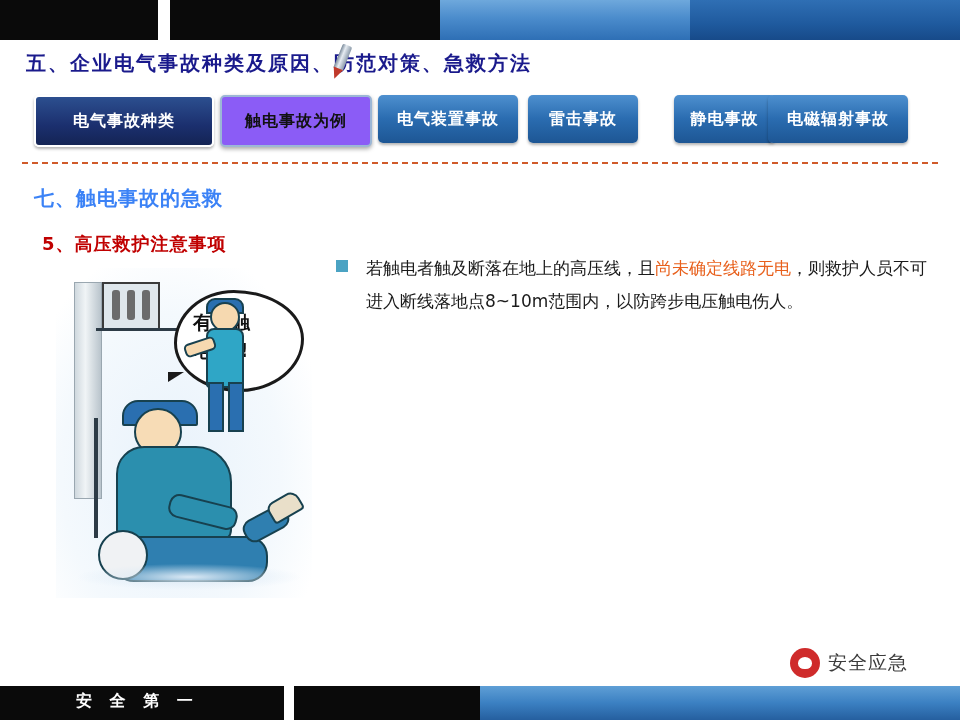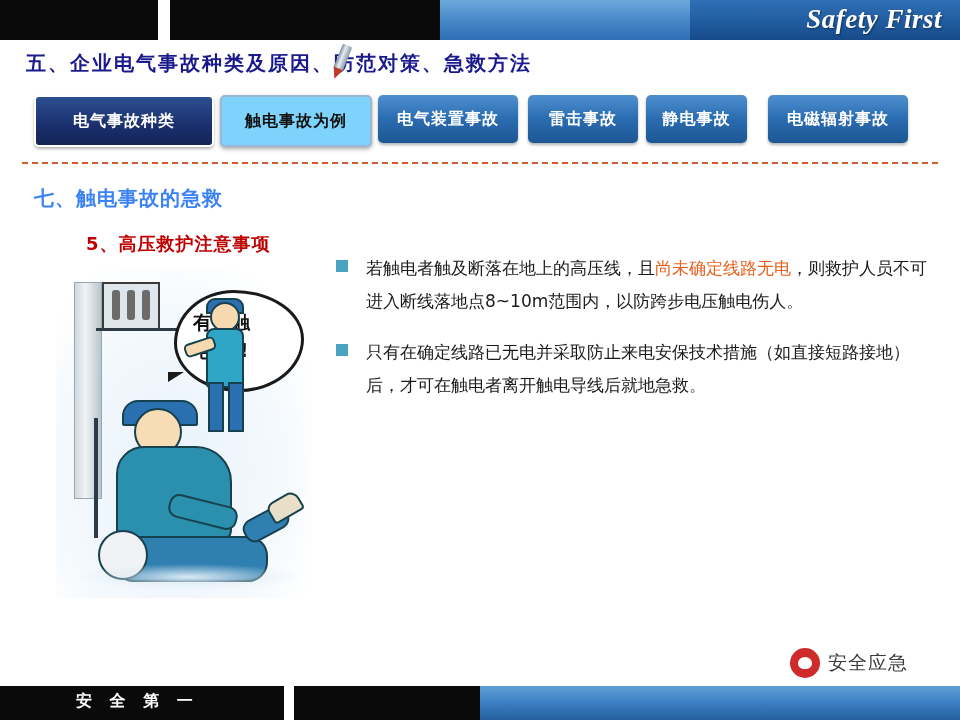--- a/index.html
+++ b/index.html
@@ -116,21 +116,21 @@
     background: linear-gradient(to bottom, #4e90cf 0%, #2a6cb0 50%, #1d5694 100%);
     box-shadow: 0 2px 3px rgba(0,0,0,0.3);
     letter-spacing: 1px;
     font-family: "DejaVu Sans", sans-serif;
   }
   .tab.dark {
     background: linear-gradient(to bottom, #2c4f8f 0%, #1b2f6e 60%, #142454 100%);
     border: 2px solid #ffffff;
   }
   .tab.active {
-    background: #7dd3fc;
+    background: #8b5cf6;
     color: #111111;
     border: 2px solid #9cb7d6;
     box-shadow: 0 2px 4px rgba(0,0,0,0.35);
   }
 
   
   .dashed {
     position: absolute;
     left: 22px; top: 162px;
     width: 916px;
@@ -148,21 +148,20 @@
     font-family: "DejaVu Sans", sans-serif;
   }
   .h-five {
     position: absolute;
     left: 42px; top: 232px;
     font-size: 18px;
     font-weight: bold;
     color: #c00000;
     letter-spacing: 1px;
     font-family: "DejaVu Sans", sans-serif;
-    margin-left: 44px;
   }
 
   
   .bullets {
     position: absolute;
     left: 336px; top: 252px;
     width: 600px;
   }
   .bullet-row {
     position: relative;
@@ -434,35 +433,34 @@
 </style>
 </head>
 <body>
 
 <div class="header">
   <div class="hdr-black-1"></div>
   <div class="hdr-white-gap"></div>
   <div class="hdr-black-2"></div>
   <div class="hdr-blue"></div>
   <div class="hdr-blue-dark"></div>
-  <div class="hdr-title">Safety First</div>
 </div>
 
 <div class="sec-title">五、企业电气事故种类及原因、防范对策、急救方法</div>
 <div class="pen">
   <div class="pen-body"></div>
   <div class="pen-tip"></div>
 </div>
 
 <div class="tabs">
   <div class="tab dark" style="left:0px;width:176px;">电气事故种类</div>
   <div class="tab active" style="left:186px;width:148px;">触电事故为例</div>
   <div class="tab" style="left:344px;width:140px;">电气装置事故</div>
   <div class="tab" style="left:494px;width:110px;">雷击事故</div>
-  <div class="tab" style="left:612px;width:101px;">静电事故</div>
+  <div class="tab" style="left:640px;width:101px;">静电事故</div>
   <div class="tab" style="left:734px;width:140px;">电磁辐射事故</div>
 </div>
 
 <div class="dashed"></div>
 
 <div class="h-seven">七、触电事故的急救</div>
 <div class="h-five">5、高压救护注意事项</div>
 
 <div class="illus">
   <div class="illus-bg"></div>
@@ -502,24 +500,20 @@
 <div class="bullets">
 
   <div class="bullet-row">
     <div class="bullet-sq"></div>
     <div class="bullet-text">
       <span>若触电者触及断落在地上的高压线，且</span><span class="hl">尚未确定线路无电</span><span>，则救护人员不可进入断线落地点8~10m范围内，以防跨步电压触电伤人。</span>
     </div>
   </div>
 
 
-  <div class="bullet-row">
-    <div class="bullet-sq"></div>
-    <div class="bullet-text">只有在确定线路已无电并采取防止来电安保技术措施（如直接短路接地）后，才可在触电者离开触电导线后就地急救。</div>
-  </div>
 
 </div>
 
 <div class="wm">
   <div class="wm-logo"></div>
   <div class="wm-text">安全应急</div>
 </div>
 
 <div class="footer">
   <div class="ft-black-1"></div>

